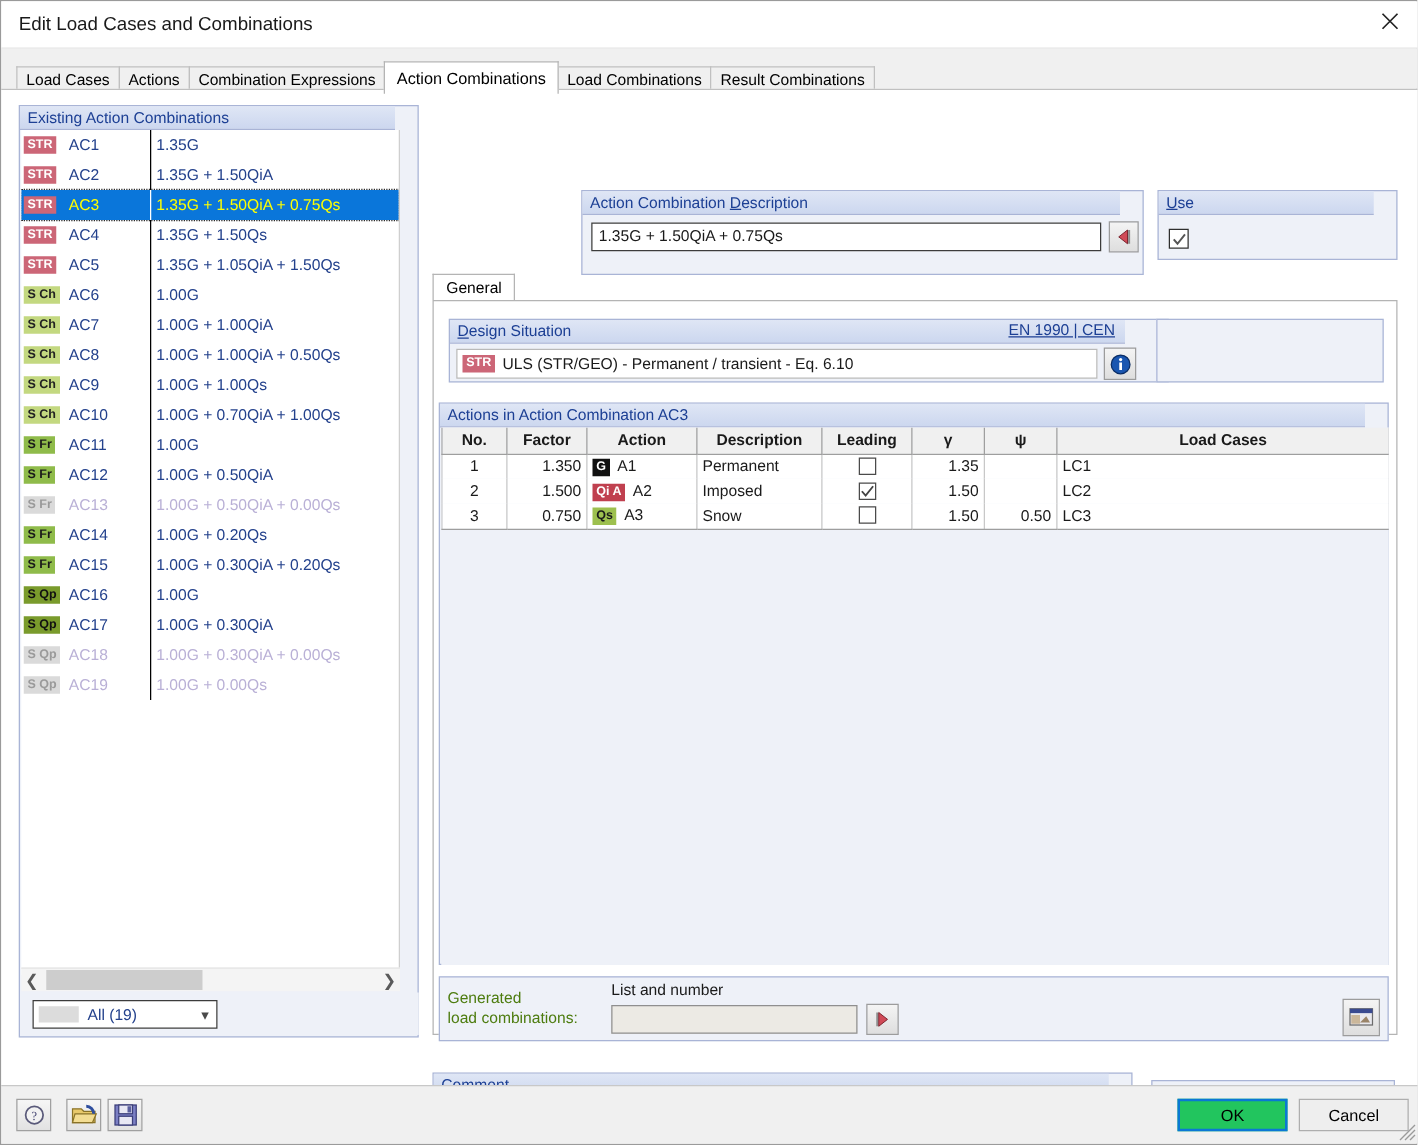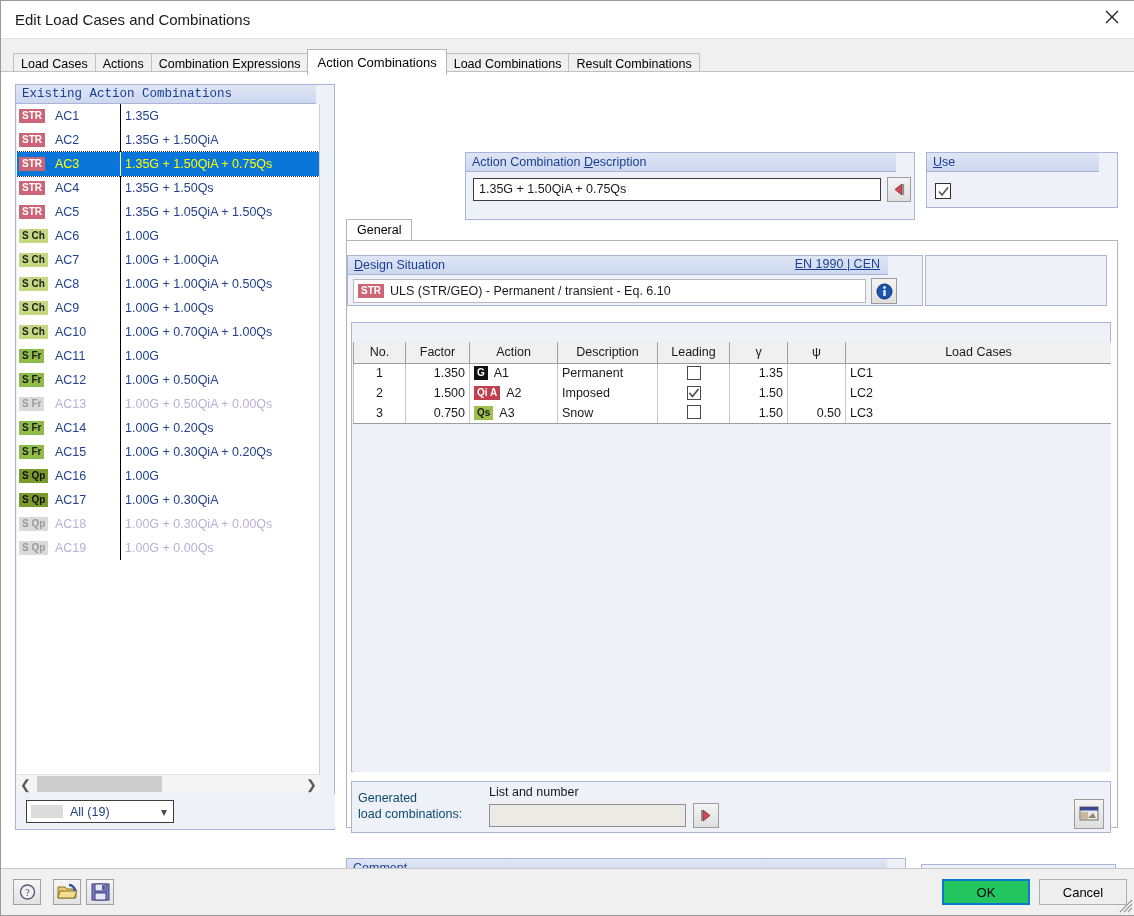--- a/index.html
+++ b/index.html
@@ -92,21 +92,21 @@
   .ghead .glabel u { text-decoration: underline; }
   .ghead .gright {
     position: absolute; right: 8px; top: 1px;
     color: #1c3f94; font-size: 12.5px; text-decoration: underline;
   }
 
   
   #leftPanel {
     left: 14px; top: 12px; width: 320px; height: 746px;
   }
-  #leftPanel > .ghead { width: 300px; font-family: Liberation Mono, monospace; }
+  #leftPanel > .ghead { width: 300px; }
   #leftPanel .ghead::after {
     content: ''; position: absolute; right: -19px; top: 0;
     border-top: 19px solid #ccd7ef;
     border-right: 19px solid transparent;
   }
   .listbody {
     position: absolute; left: 1px; top: 19px; width: 303px; height: 676px;
     background: #ffffff;
     overflow: hidden;
     border-right: 1px solid #cfcfcf;
@@ -261,21 +261,21 @@
     font-size: 12.5px;
   }
   .innerpanel {
     position: absolute; left: 345px; top: 168px;
     width: 772px; height: 588px;
     background: #ffffff;
     border: 1px solid #b4b4b4;
   }
 
   
-  #dsGroup { left: 0; top: 14px; width: 576px; height: 51px; }
+  #dsGroup { left: 12px; top: 14px; width: 576px; height: 51px; }
   #dsGroup > .ghead { width: 540px; }
   #dsGroup .ghead::after {
     content: ''; position: absolute; right: -19px; top: 0;
     border-top: 19px solid #ccd7ef;
     border-right: 19px solid transparent;
   }
   #dsField {
     position: absolute; left: 5px; top: 23px; width: 513px; height: 24px;
     background: #ffffff; border: 1px solid #b9b9b9;
     display: flex; align-items: center; padding-left: 4px;
@@ -300,21 +300,21 @@
     position: absolute; left: 1px; top: 19px; width: 758px; height: 430px;
     background: #eef1f8;
     overflow: hidden;
   }
   table.grid { border-collapse: collapse; width: 758px; table-layout: fixed; }
   table.grid th {
     height: 21px;
     background: #f0f0f0;
     border: 1px solid #9e9e9e;
     border-top: none;
-    font-weight: normal;
+    font-weight: bold;
     font-size: 12.5px;
     color: #1a1a1a;
   }
   table.grid td {
     height: 20px;
     background: #ffffff;
     border-left: 1px solid #c8c8c8;
     border-right: 1px solid #c8c8c8;
     font-size: 12.5px;
     padding: 0 4px;
@@ -330,21 +330,21 @@
     display: inline-block; width: 14px; height: 14px;
     background: #ffffff; border: 1px solid #4a4a4a;
     position: relative; vertical-align: -2px; cursor: pointer;
   }
   .cellcheck svg { position: absolute; left: 0; top: 0; }
 
   
   #genGroup { left: 4px; top: 540px; width: 760px; height: 52px; }
   #genLabel {
     position: absolute; left: 6px; top: 8px;
-    font-size: 12.5px; line-height: 16px; color: #0c4a6e;
+    font-size: 12.5px; line-height: 16px; color: #4d7c0f;
   }
   #genSubLabel {
     position: absolute; left: 137px; top: 3px;
     font-size: 12.5px; color: #1a1a1a;
   }
   #genInput {
     position: absolute; left: 137px; top: 22px; width: 197px; height: 23px;
     background: #eceae4; border: 1px solid #8f8f8f;
   }
   #genGoBtn { left: 341px; top: 21px; width: 26px; height: 25px; }
@@ -644,20 +644,23 @@
           <svg width="17" height="17" viewBox="0 0 17 17">
               <circle cx="8.5" cy="8.5" r="7.5" fill="#1a56b0" stroke="#0b2e66" stroke-width="1"></circle>
               <circle cx="8.5" cy="4.6" r="1.3" fill="#fff"></circle>
               <rect x="7.4" y="7" width="2.2" height="6" fill="#fff"></rect>
             </svg>
         </div>
       </div>
       <div id="dsSideBox"></div>
 
       <div class="group" id="actionsGroup">
+        <div class="ghead">
+          <span class="glabel">Actions in Action Combination AC3</span>
+        </div>
         <div class="tablewrap">
           <table class="grid">
             <colgroup>
               <col style="width:52px">
                 <col style="width:64px">
                 <col style="width:88px">
               <col style="width:100px">
                 <col style="width:72px">
                 <col style="width:58px">
               <col style="width:58px">

